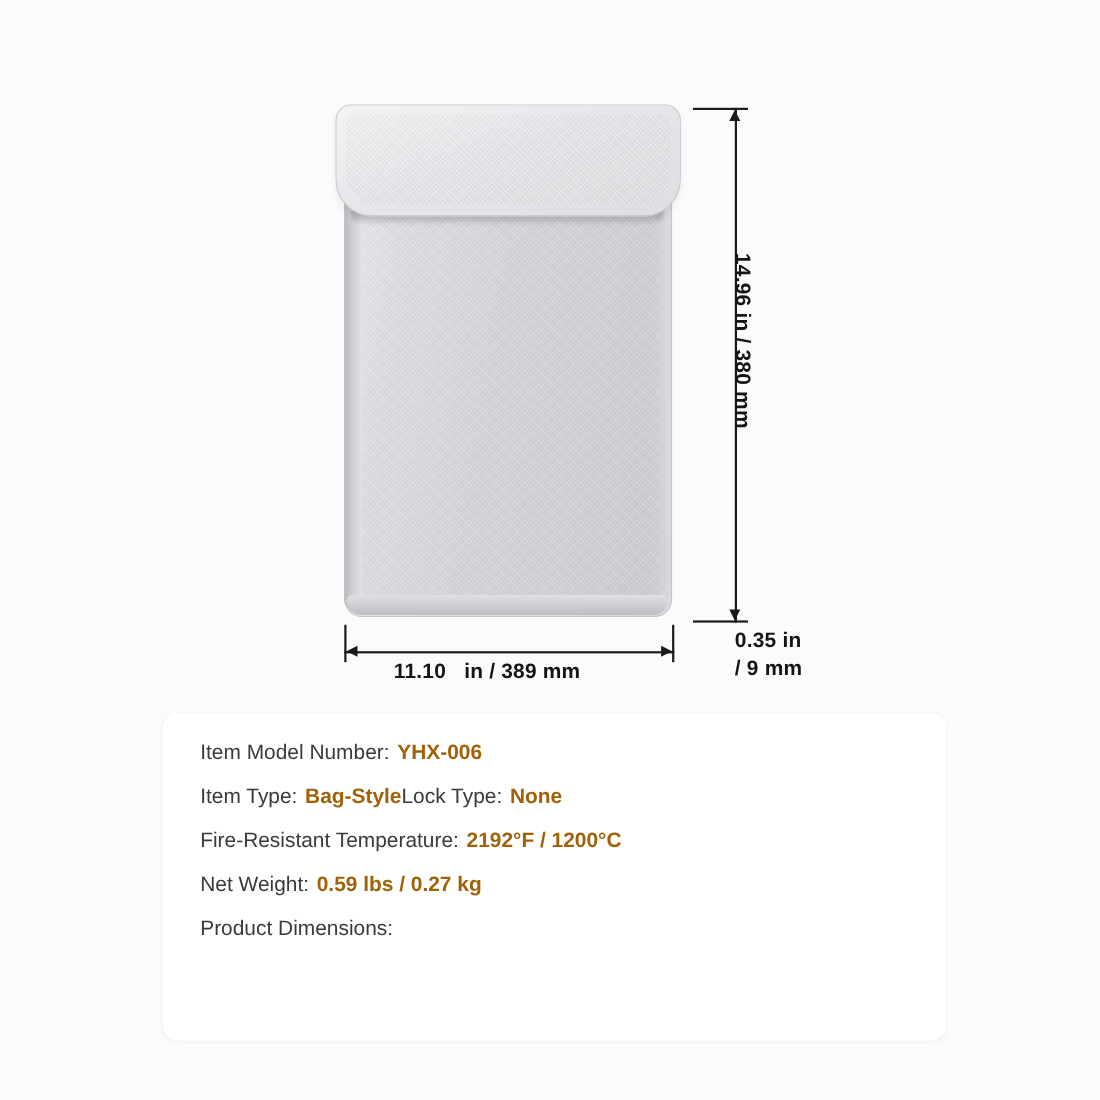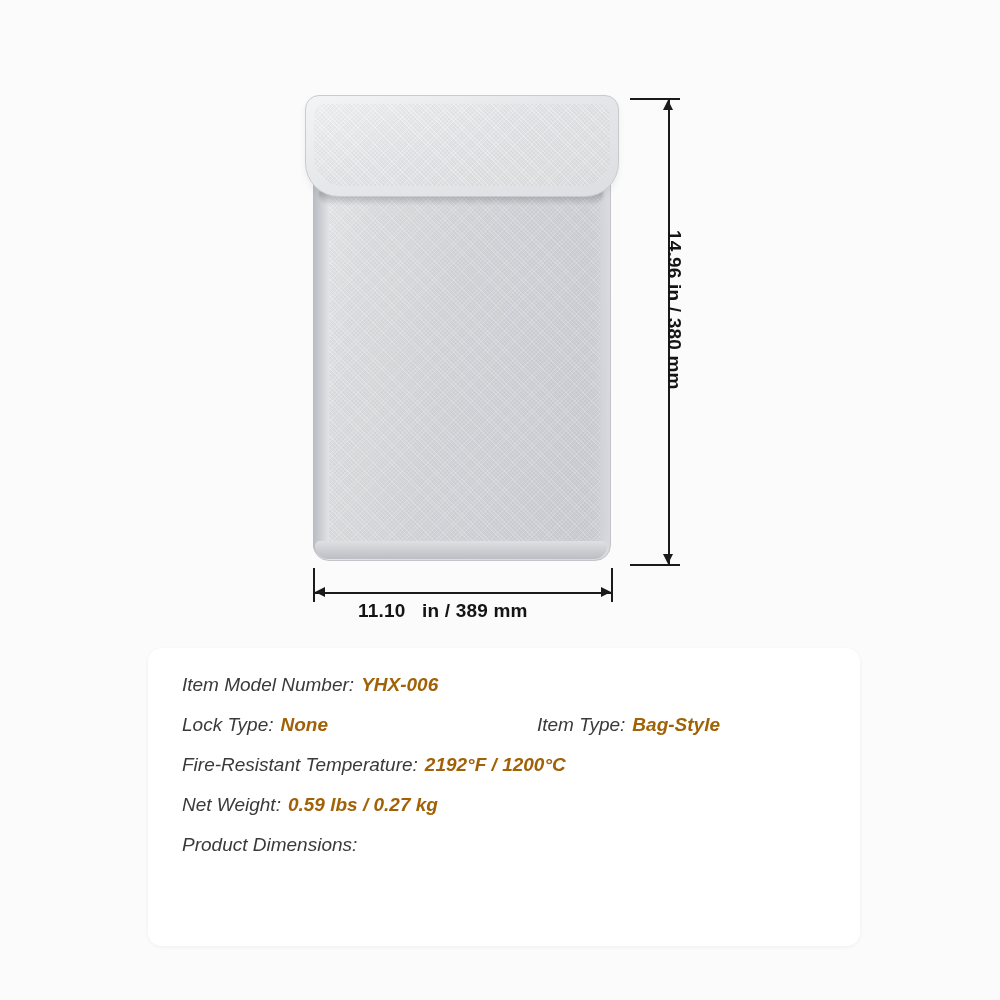--- a/index.html
+++ b/index.html
@@ -200,21 +200,20 @@
   .spec-row {
     display: flex;
     align-items: baseline;
     margin-bottom: 18px;
     font-size: 19px;
   }
   .spec-row:last-child { margin-bottom: 0; }
   .spec-col {
     display: flex;
     align-items: baseline;
-    font-style: italic;
   }
   .spec-col.first { width: 355px; flex: none; }
   .spec-label {
     color: #3a3a3a;
     white-space: nowrap;
   }
   .spec-value {
     color: #a16207;
     font-weight: bold;
     margin-left: 7px;
@@ -247,40 +246,44 @@
     <div class="dim dim-h-tick-r"></div>
     <div class="dim dim-h-line"></div>
     <div class="arrow arrow-left"></div>
     <div class="arrow arrow-right"></div>
     <div class="dim-label dim-h-text">
       <span>11.10</span>
       <span style="font-weight:bold;">&nbsp;</span>
       <span>in / 389 mm</span>
     </div>
 
+    <div class="dim-label dim-t-text">
+      <div>0.35 in</div>
+      <div>/ 9 mm</div>
+    </div>
   </div>
 
   <div class="spec-card">
 
     <div class="spec-row">
       <div class="spec-col first">
         <span class="spec-label">Item Model Number:</span>
         <span class="spec-value">YHX-006</span>
       </div>
     </div>
 
     <div class="spec-row">
+      <div class="spec-col">
+        <span class="spec-label">Item Type:</span>
+        <span class="spec-value">Bag-Style</span>
+      </div>
       <div class="spec-col first">
         <span class="spec-label">Lock Type:</span>
         <span class="spec-value">None</span>
       </div>
-      <div class="spec-col">
-        <span class="spec-label">Item Type:</span>
-        <span class="spec-value">Bag-Style</span>
-      </div>
     </div>
 
 
     <div class="spec-row">
       <div class="spec-col">
         <span class="spec-label">Fire-Resistant Temperature:</span>
         <span class="spec-value">2192°F / 1200°C</span>
       </div>
     </div>
 

